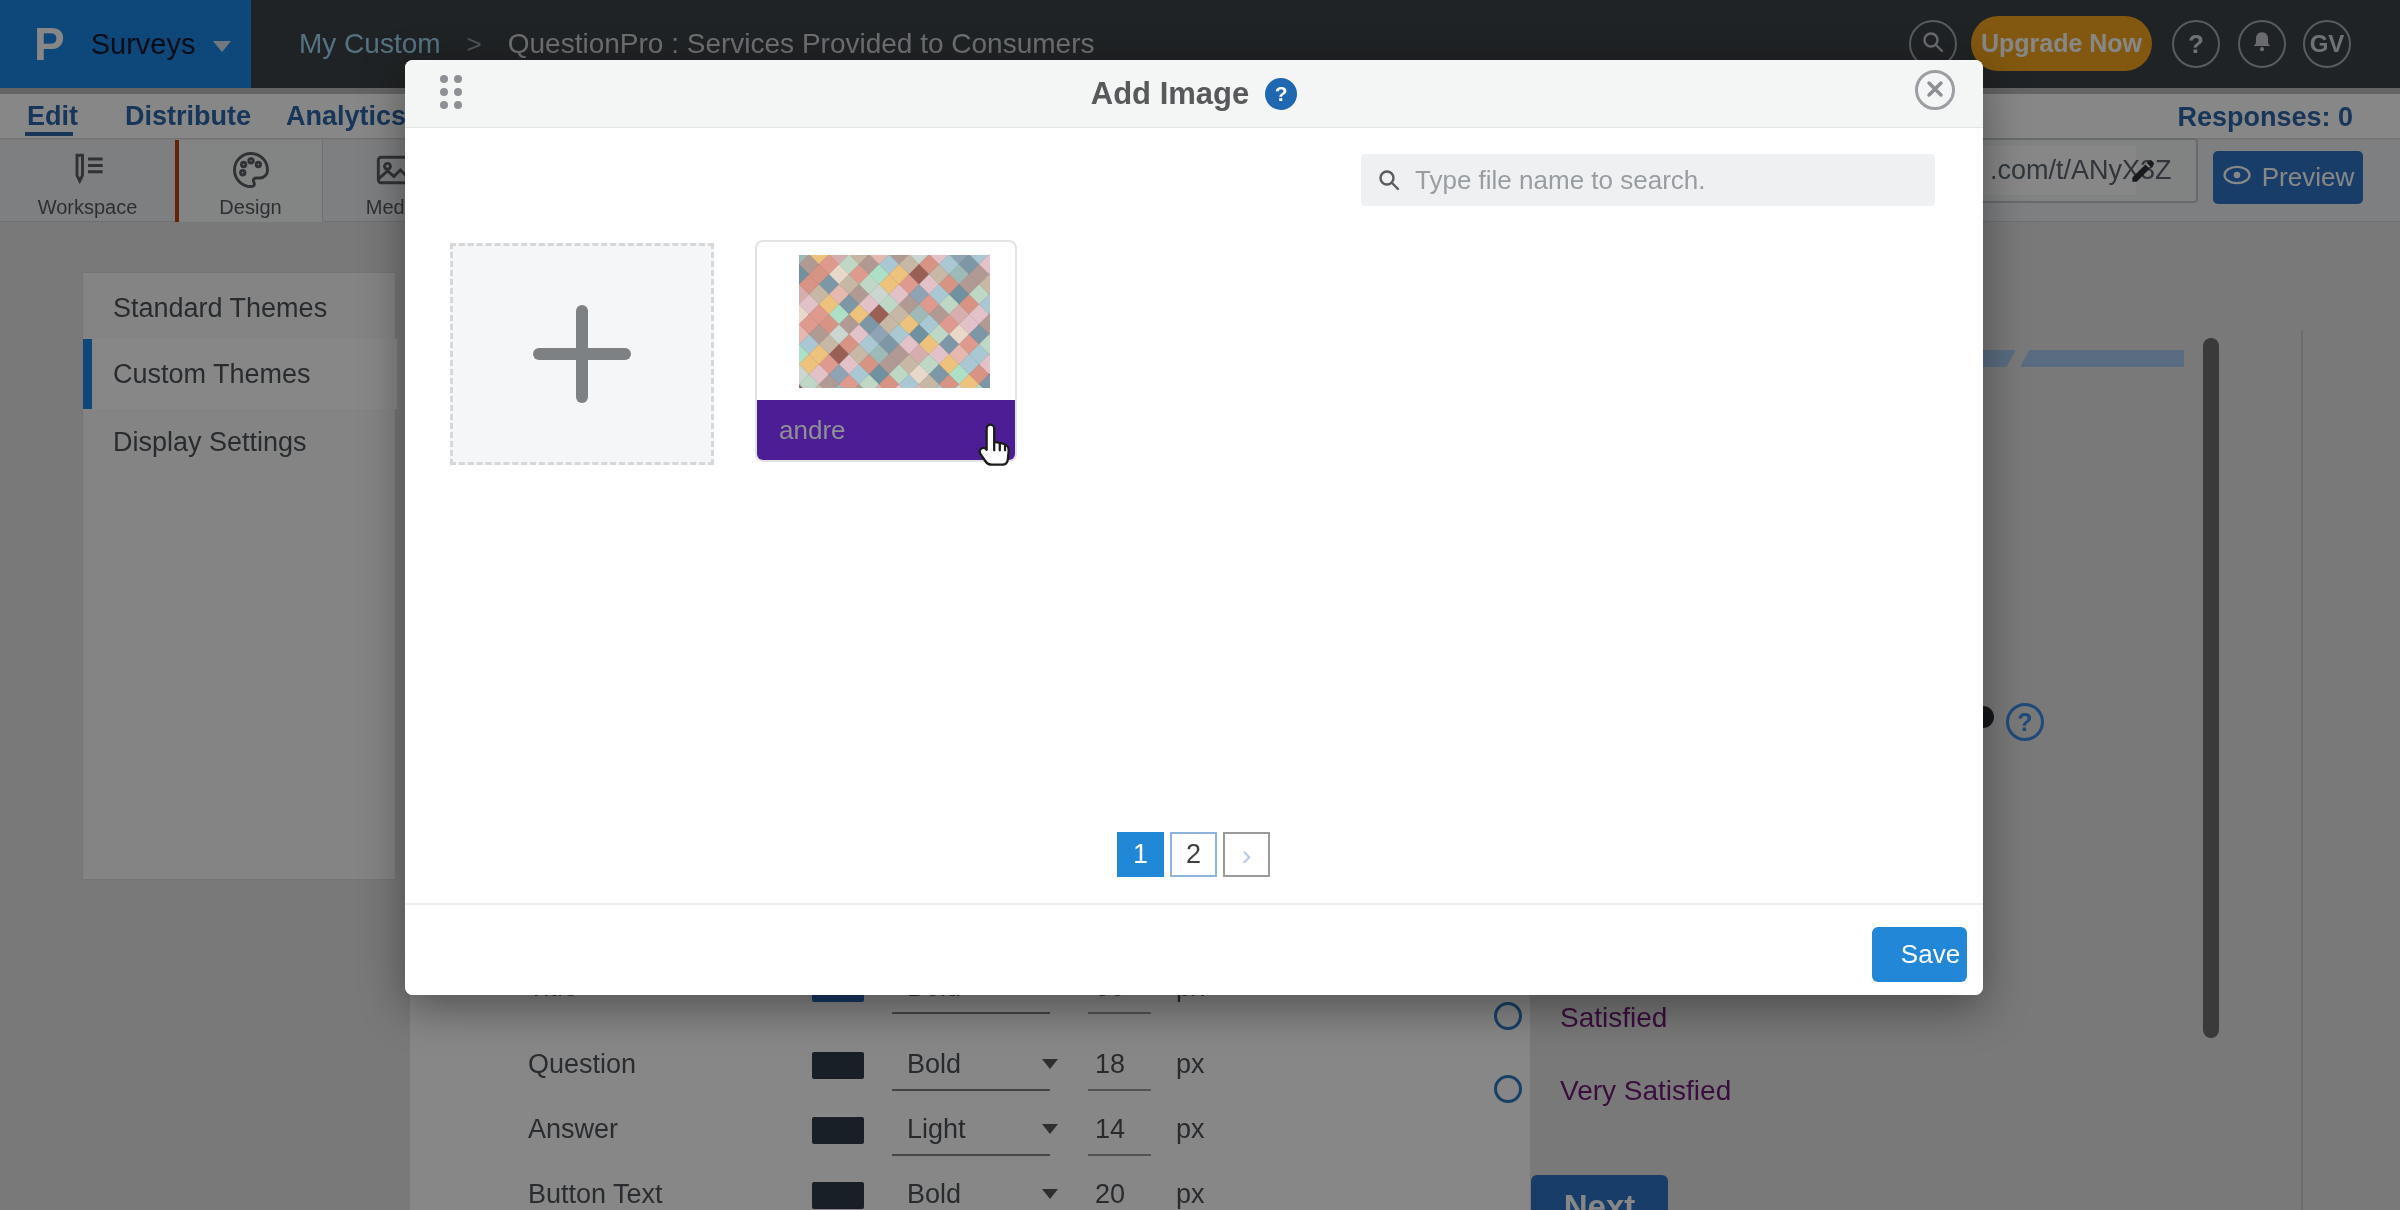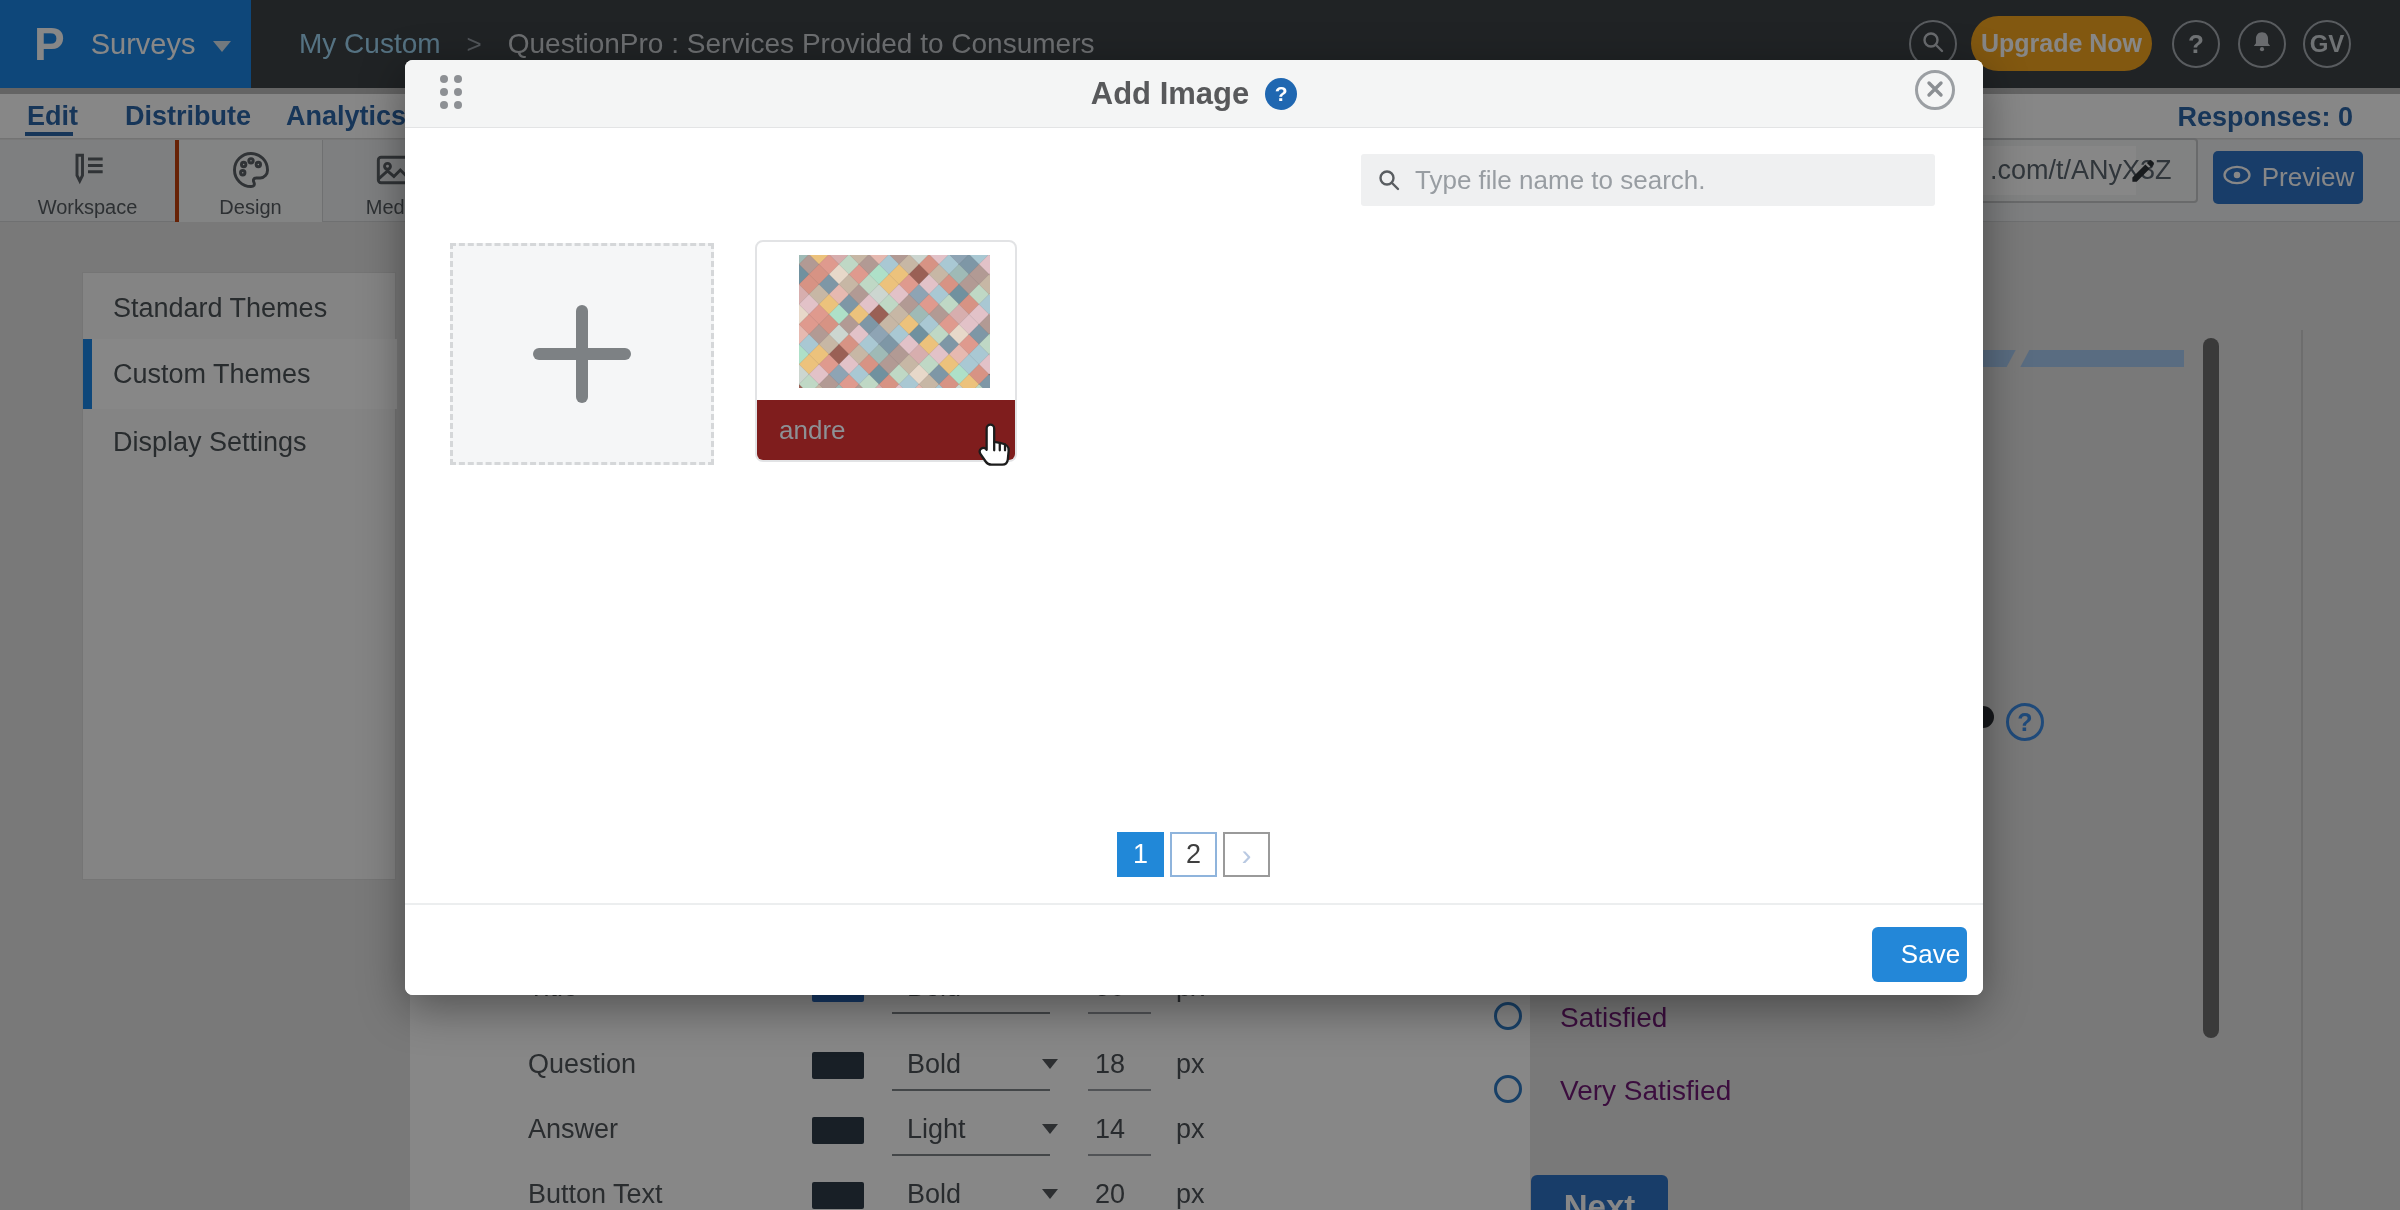--- a/index.html
+++ b/index.html
@@ -3,21 +3,21 @@
 <meta charset="utf-8">
 <style>
   html,body{margin:0;padding:0;background:#222;}
   *{box-sizing:border-box;font-family:"Liberation Sans",sans-serif;}
   #stage{position:relative;width:2400px;height:1210px;background:#e4e4e4;overflow:hidden;}
 
   
   .topbar{position:absolute;left:0;top:0;width:2400px;height:88px;background:#3d4247;}
   .brand{position:absolute;left:0;top:0;width:251px;height:88px;background:#1B87E6;display:flex;align-items:center;}
   .logo{font-size:46px;font-weight:700;color:#ffffff;margin-left:34px;}
-  .product{font-size:29px;color:#ffffff;margin-left:26px;}
+  .product{font-size:29px;color:#0f172a;margin-left:26px;}
   .caret-down{width:0;height:0;border-left:9px solid transparent;border-right:9px solid transparent;border-top:11px solid #d8e4ee;margin-left:18px;margin-top:4px;}
   .crumb{position:absolute;top:0;height:88px;display:flex;align-items:center;font-size:28px;}
   .crumb-link{color:#A0D7F5;}
   .crumb-sep{color:#9aa1a8;margin:0 26px;font-size:26px;}
   .crumb-cur{color:#ced2d6;}
   .tb-circle{position:absolute;top:20px;width:48px;height:48px;border:2px solid #a8aeb4;border-radius:50%;display:flex;align-items:center;justify-content:center;color:#d2d7db;}
   .upgrade{position:absolute;left:1971px;top:16px;width:181px;height:55px;background:#F6A61F;border:none;border-radius:28px;color:#fff;font-size:25px;font-weight:700;}
   .strip{position:absolute;left:0;top:88px;width:2400px;height:6px;background:#bdbdbd;}
 
   
@@ -81,21 +81,21 @@
   .m-close{position:absolute;left:1510px;top:10px;width:40px;height:40px;border:3px solid #9b9fa3;border-radius:50%;background:none;display:flex;align-items:center;justify-content:center;color:#8b8f93;cursor:pointer;}
   .m-search{position:absolute;left:956px;top:94px;width:574px;height:52px;background:#eff0f1;border-radius:3px;display:flex;align-items:center;color:#595d61;}
   .m-search svg{margin-left:16px;flex:none;}
   .m-search input{flex:1;border:none;background:transparent;outline:none;font-size:26px;color:#555;margin-left:12px;}
   .m-search input::placeholder{color:#989da2;}
   .uploadbox{position:absolute;left:45px;top:183px;width:264px;height:222px;background:#f5f6f7;border:3px dashed #d5d7d9;cursor:pointer;}
   .plus-h{position:absolute;left:50%;top:50%;width:98px;height:12px;margin:-6px 0 0 -49px;background:#7d8184;border-radius:6px;}
   .plus-v{position:absolute;left:50%;top:50%;width:12px;height:98px;margin:-49px 0 0 -6px;background:#7d8184;border-radius:6px;}
   .filecard{position:absolute;left:350px;top:180px;width:262px;height:222px;background:#ffffff;border:2px solid #e2e3e5;border-radius:8px;cursor:pointer;}
   .fc-img{position:absolute;left:42px;top:13px;width:191px;height:133px;overflow:hidden;}
-  .fc-caption{position:absolute;left:0;top:158px;width:258px;height:60px;background:#7f1d1d;border-radius:0 0 6px 6px;display:flex;align-items:center;}
+  .fc-caption{position:absolute;left:0;top:158px;width:258px;height:60px;background:#4c1d95;border-radius:0 0 6px 6px;display:flex;align-items:center;}
   .fc-name{font-size:26px;color:#8d9195;margin-left:22px;}
   .cursor-svg{position:absolute;left:570px;top:362px;}
   .m-hint{position:absolute;left:37px;top:712px;font-size:26px;color:#6e7276;}
   .pagebtn{position:absolute;top:772px;width:47px;height:45px;font-size:27px;display:flex;align-items:center;justify-content:center;cursor:pointer;}
   .pg1{left:712px;background:#2188d8;color:#fff;border:2px solid #2188d8;}
   .pg2{left:765px;background:#fff;color:#3f3f3f;border:2px solid #8fb4dc;}
   .pgn{left:818px;background:#fff;color:#b9c9e2;border:2px solid #9a9a9a;font-size:30px;}
   .m-footer{position:absolute;left:0;top:843px;width:1578px;height:92px;border-top:2px solid #eceeef;border-radius:0 0 8px 8px;background:#fff;}
   .savebtn{position:absolute;left:1467px;top:22px;width:95px;height:55px;background:#2387d8;border:none;border-radius:6px;color:#fff;font-size:26px;padding-left:28px;}
 </style>

